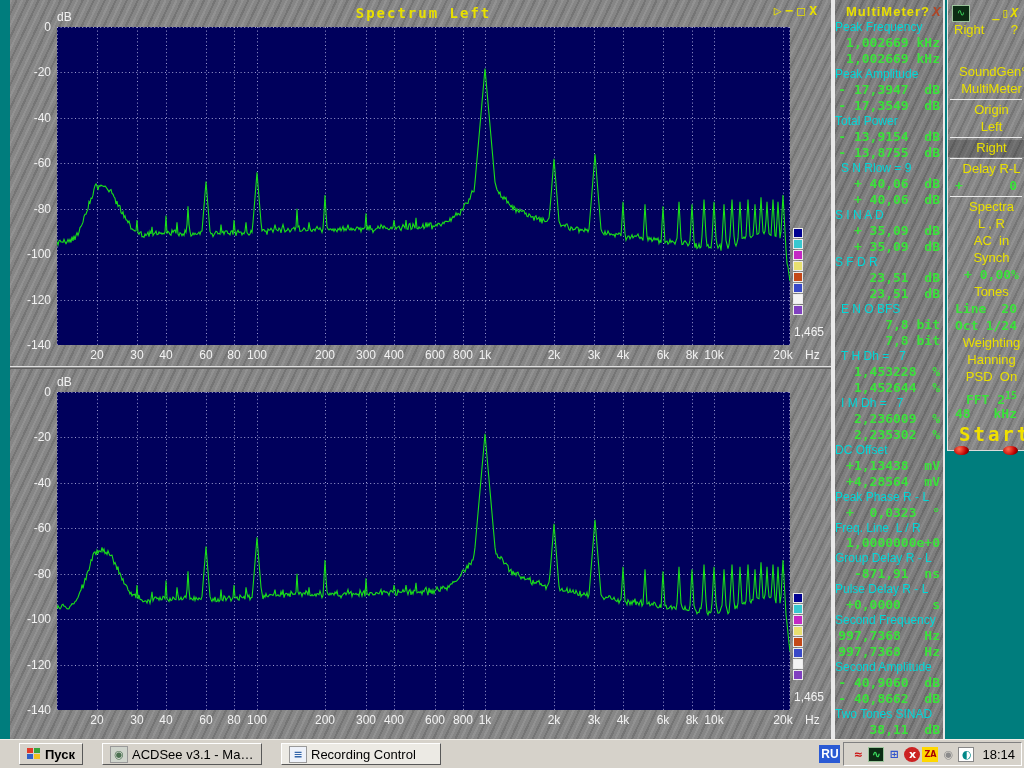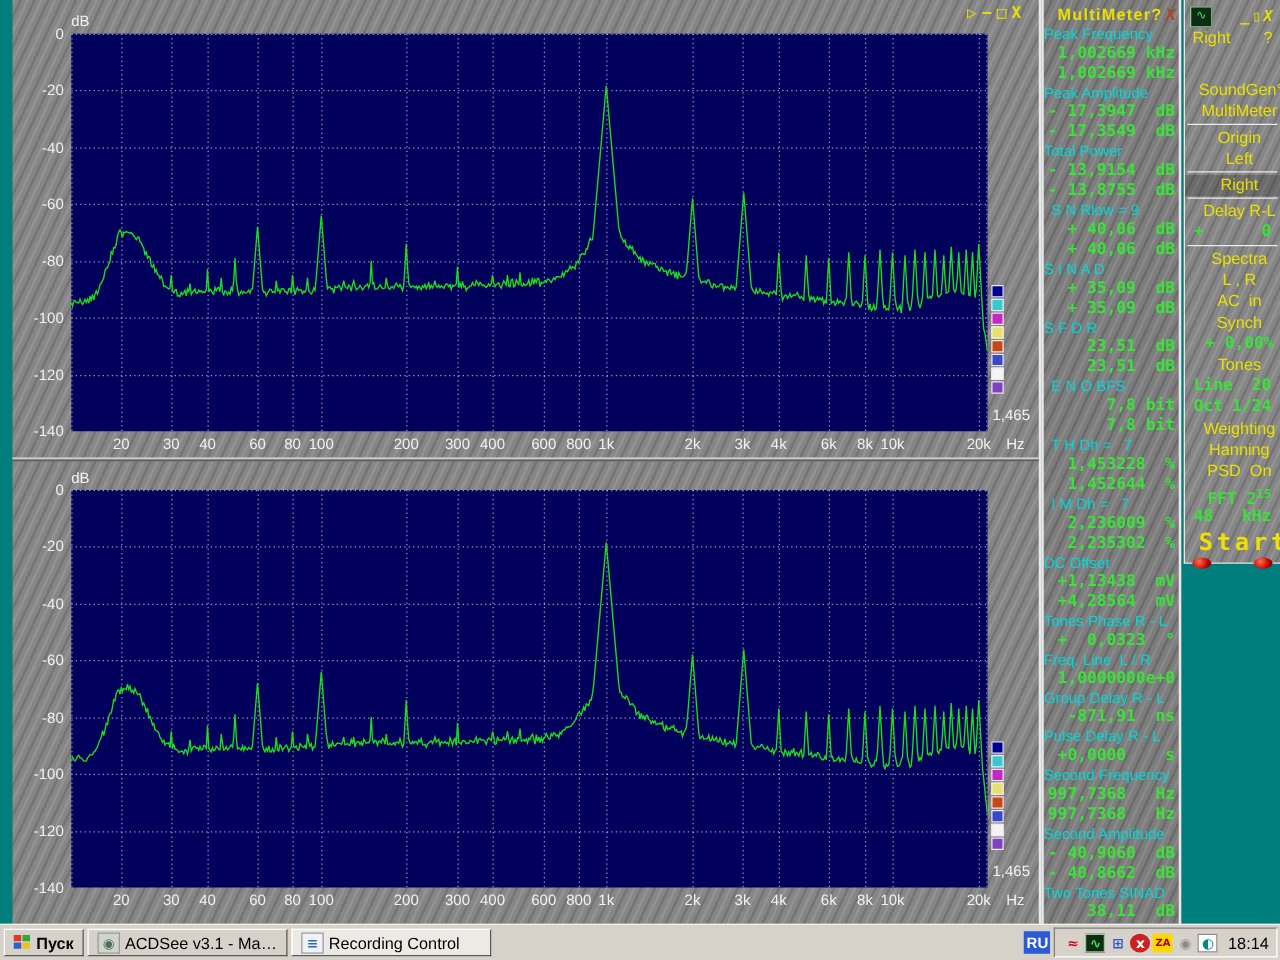--- a/index.html
+++ b/index.html
@@ -79,21 +79,21 @@
   .cp-fft sup{font-size:10px;}
   .cp-start{height:22px;line-height:22px;color:#f0e000;
       font:bold 19px "DejaVu Sans Mono",monospace;letter-spacing:3px;}
   .cp-leds{height:12px;display:flex;justify-content:space-between;padding:0 6px;margin-top:1px;}
   .led{width:15px;height:9px;border-radius:50%;
       background:radial-gradient(circle at 35% 35%, #ff7050, #c40000 60%, #4c0000);}
 
   
   #taskbar{position:absolute;left:0;bottom:0;width:1024px;height:28px;background:#d6d2ca;
       border-top:1px solid #f2efe9;display:flex;align-items:center;}
-  .tb-btn{height:22px;margin-left:3px;display:flex;align-items:center;gap:4px;padding:0 7px;
+  .tb-btn{height:22px;margin-left:19px;display:flex;align-items:center;gap:4px;padding:0 7px;
       background:#d6d2ca;border-top:1px solid #fff;border-left:1px solid #fff;
       border-right:1px solid #585858;border-bottom:1px solid #585858;
       font:13px "Liberation Sans",sans-serif;color:#000;white-space:nowrap;overflow:hidden;}
   #start-btn{font-weight:bold;}
   .task-btn{width:160px;box-sizing:border-box;}
   .task-btn .lbl{overflow:hidden;text-overflow:ellipsis;}
   .task-active{background:#eceae4;}
   .winflag{width:14px;height:12px;display:grid;grid-template-columns:6px 6px;grid-template-rows:5px 5px;gap:1px;}
   .winflag b{display:block;}
   .tb-ico{width:16px;height:15px;display:flex;align-items:center;justify-content:center;
@@ -109,20 +109,21 @@
   #clock{font:13px "Liberation Sans",sans-serif;color:#000;padding-left:6px;}
 </style>
 </head>
 <body>
 
 <div id="screen">
 
   <div id="spectra-window" class="hatch">
 
     <section class="spec-panel" id="spec-left">
+      <div class="spec-title">Spectrum Left</div>
       <div class="win-btns"><span>▷</span><span>−</span><span>□</span><span>X</span></div>
       <div class="spec-plot"><svg width="733" height="318">
             <line x1="40.5" y1="0" x2="40.5" y2="318" stroke="#b9b9e6" stroke-width="1" stroke-dasharray="1 2.6" opacity="0.85"></line>
             <line x1="80.5" y1="0" x2="80.5" y2="318" stroke="#b9b9e6" stroke-width="1" stroke-dasharray="1 2.6" opacity="0.85"></line>
             <line x1="109.5" y1="0" x2="109.5" y2="318" stroke="#b9b9e6" stroke-width="1" stroke-dasharray="1 2.6" opacity="0.85"></line>
             <line x1="149.5" y1="0" x2="149.5" y2="318" stroke="#b9b9e6" stroke-width="1" stroke-dasharray="1 2.6" opacity="0.85"></line>
             <line x1="177.5" y1="0" x2="177.5" y2="318" stroke="#b9b9e6" stroke-width="1" stroke-dasharray="1 2.6" opacity="0.85"></line>
             <line x1="200.5" y1="0" x2="200.5" y2="318" stroke="#b9b9e6" stroke-width="1" stroke-dasharray="1 2.6" opacity="0.85"></line>
             <line x1="268.5" y1="0" x2="268.5" y2="318" stroke="#b9b9e6" stroke-width="1" stroke-dasharray="1 2.6" opacity="0.85"></line>
             <line x1="309.5" y1="0" x2="309.5" y2="318" stroke="#b9b9e6" stroke-width="1" stroke-dasharray="1 2.6" opacity="0.85"></line>
@@ -310,21 +311,21 @@
         <div class="m-row m-value">7,8 bit</div>
         <div class="m-row m-label m-split"><span>T H D</span><span>h =   7</span></div>
         <div class="m-row m-value">1,453228  %</div>
         <div class="m-row m-value">1,452644  %</div>
         <div class="m-row m-label m-split"><span>I M D</span><span>h =   7</span></div>
         <div class="m-row m-value">2,236009  %</div>
         <div class="m-row m-value">2,235302  %</div>
         <div class="m-row m-label">DC Offset</div>
         <div class="m-row m-value">+1,13438  mV</div>
         <div class="m-row m-value">+4,28564  mV</div>
-        <div class="m-row m-label">Tones Phase R - L</div>
+        <div class="m-row m-label">Peak Phase R - L</div>
         <div class="m-row m-value">+  0,0323  °</div>
         <div class="m-row m-label">Freq. Line  L / R</div>
         <div class="m-row m-value">1,0000000e+0</div>
         <div class="m-row m-label">Group Delay R - L</div>
         <div class="m-row m-value">-871,91  ns</div>
         <div class="m-row m-label">Pulse Delay R - L</div>
         <div class="m-row m-value">+0,0000    s</div>
         <div class="m-row m-label">Second Frequency</div>
         <div class="m-row m-value">997,7368   Hz</div>
         <div class="m-row m-value">997,7368   Hz</div>

